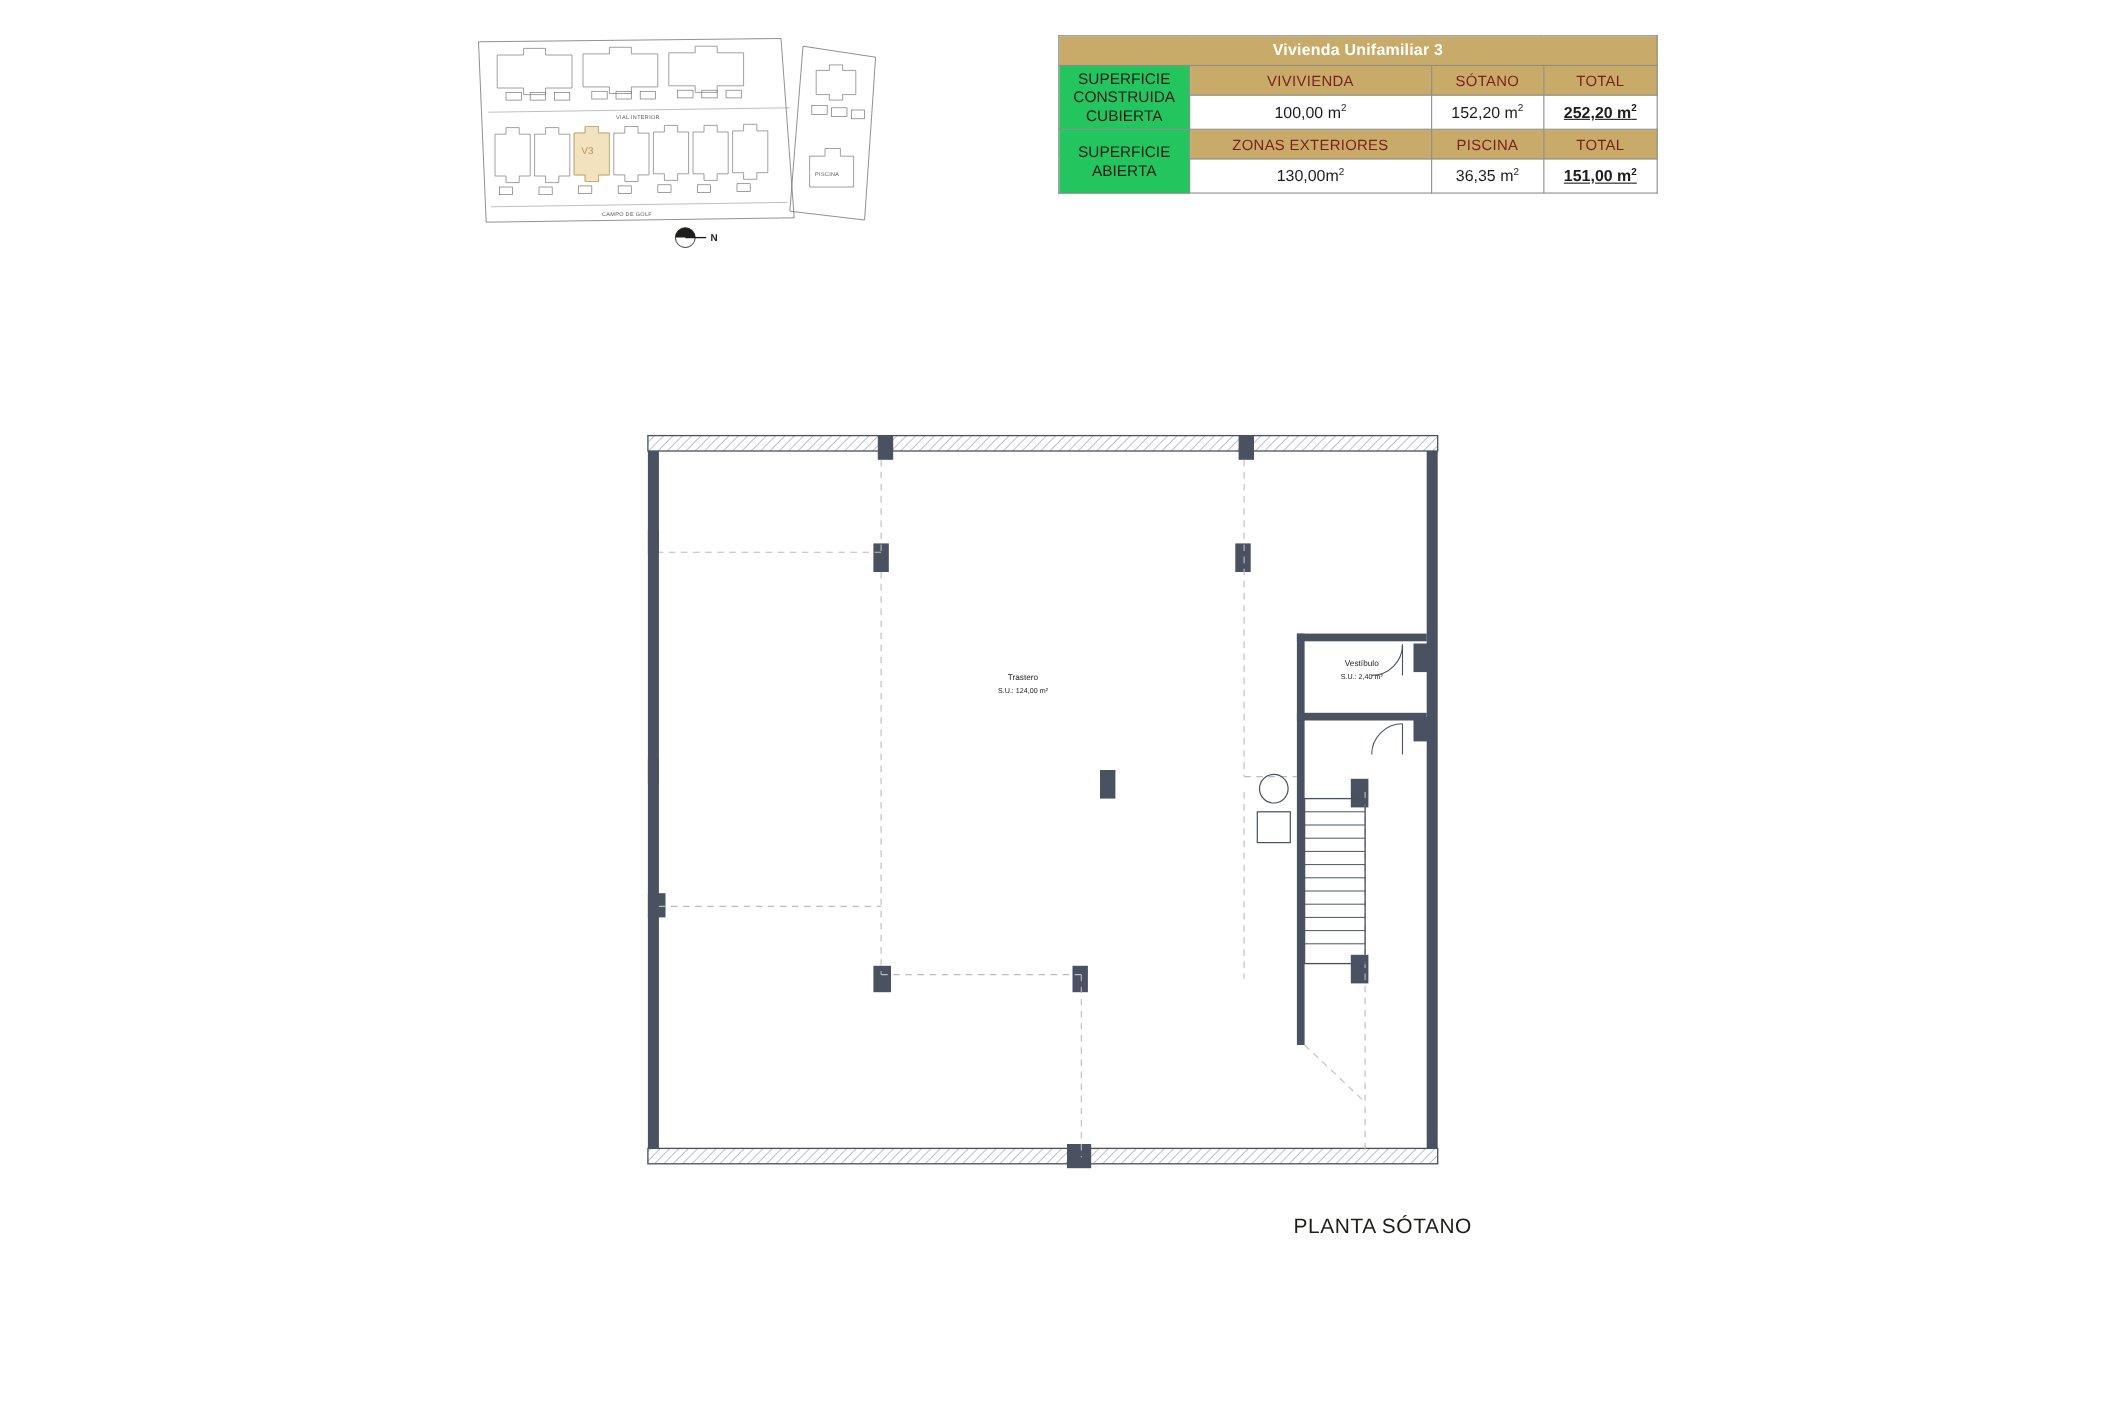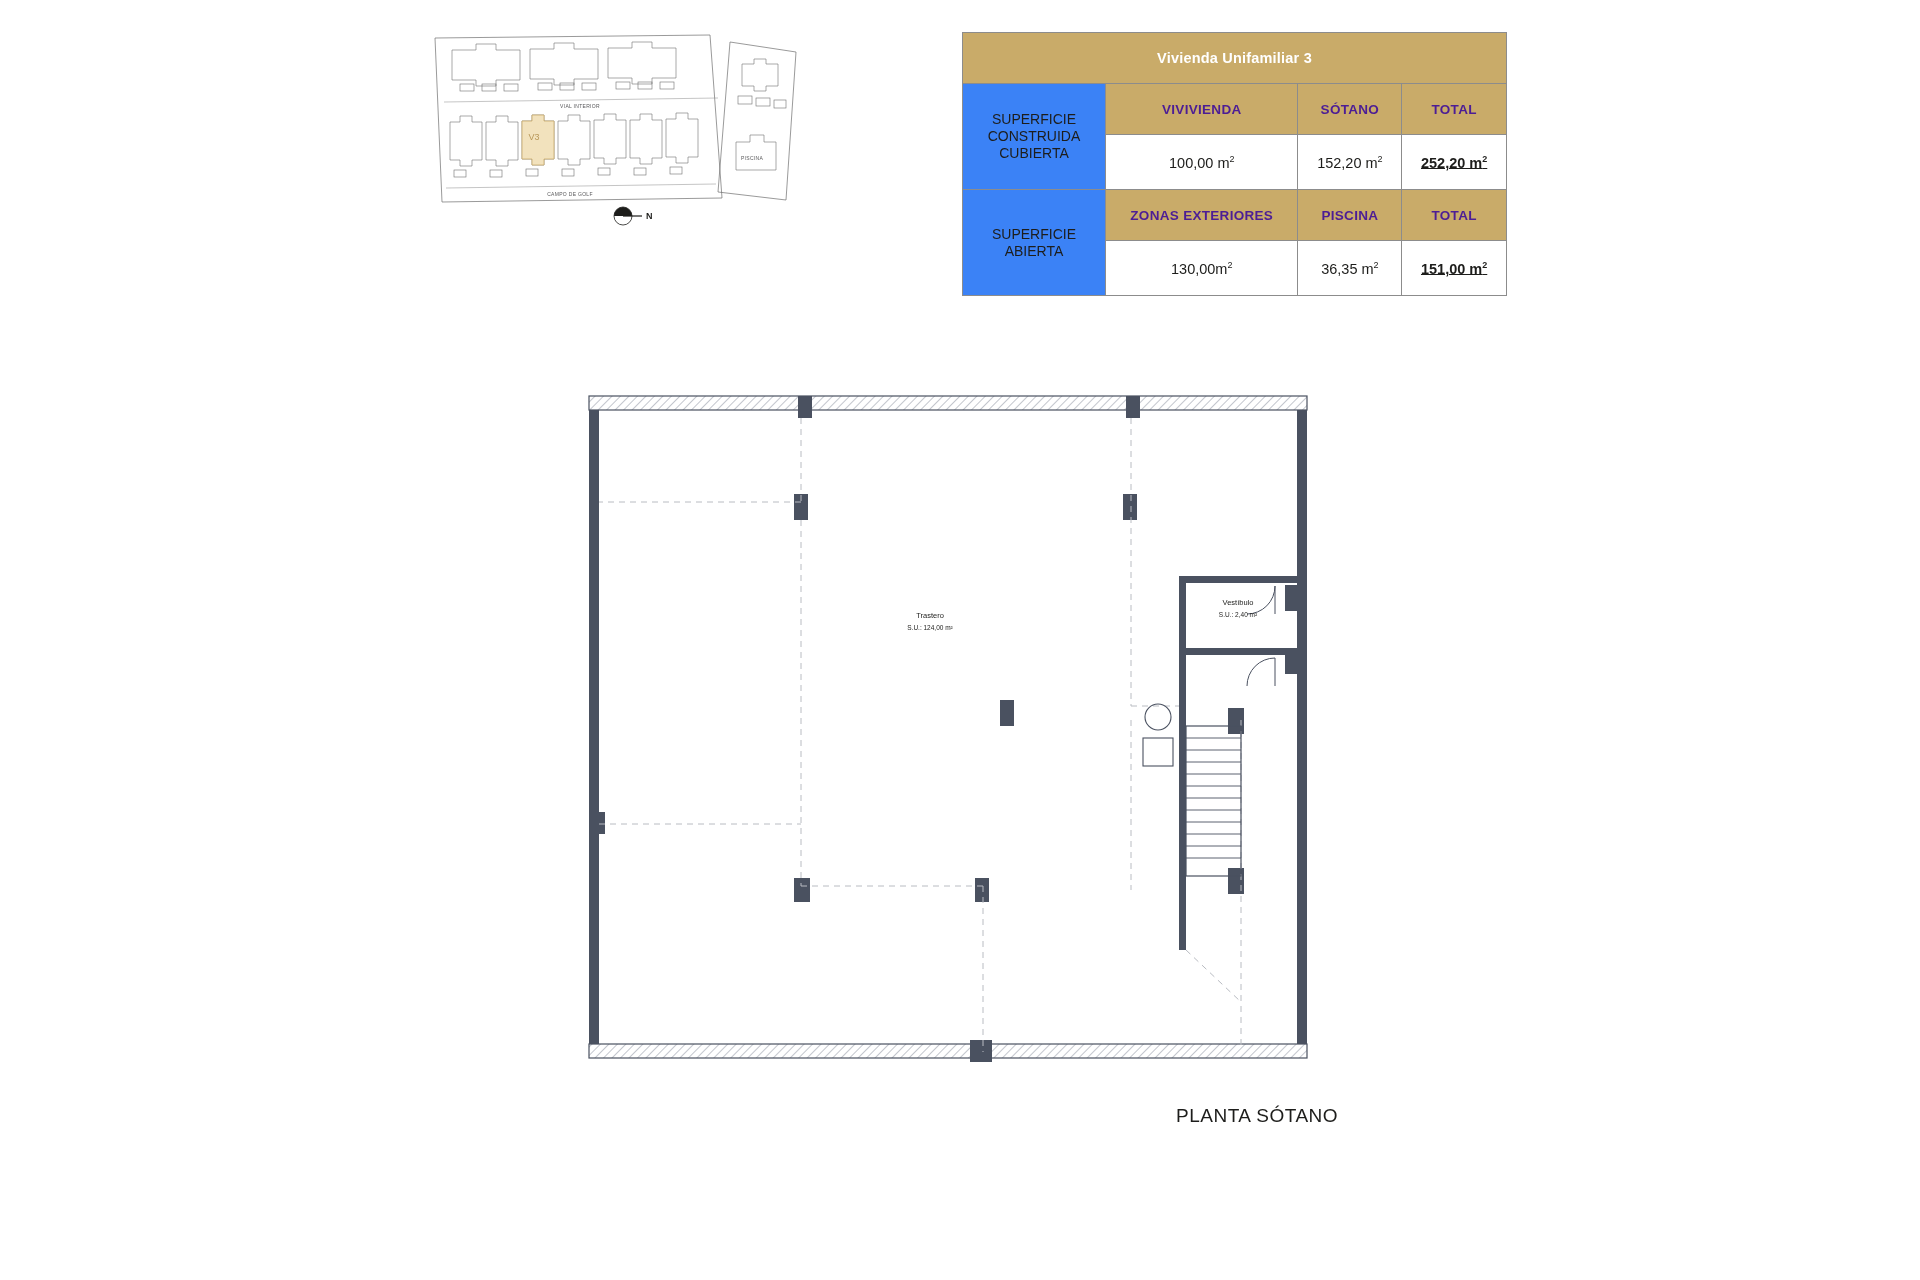--- a/index.html
+++ b/index.html
@@ -48,43 +48,43 @@
     position: absolute;
     left: 962px;
     top: 32px;
     width: 545px;
     border-collapse: collapse;
     border: 1px solid #6e6e6e;
     background: #ffffff;
   }
   #areas-table td, #areas-table th {
     border: 1px solid #8c8c8c;
-    padding: 12px;
+    padding: 0;
     text-align: center;
     vertical-align: middle;
     font-family: "Liberation Sans", sans-serif;
   }
   .tbl-title {
     background: #c9ab69;
     color: #ffffff;
     font-size: 14.5px;
     font-weight: bold;
     height: 26px;
     letter-spacing: 0.2px;
   }
   .tbl-head {
     background: #c9ab69;
-    color: #4c1d95;
+    color: #7f1d1d;
     font-size: 13.5px;
-    font-weight: bold;
+    font-weight: normal;
     height: 26px;
     letter-spacing: 0.3px;
   }
   .tbl-rowlabel {
-    background: #3b82f6;
+    background: #22c55e;
     color: #1d1d1b;
     font-size: 14px;
     font-weight: normal;
     width: 118px;
     line-height: 1.2;
     padding: 3px 4px;
   }
   .tbl-val {
     background: #ffffff;
     color: #1d1d1b;

